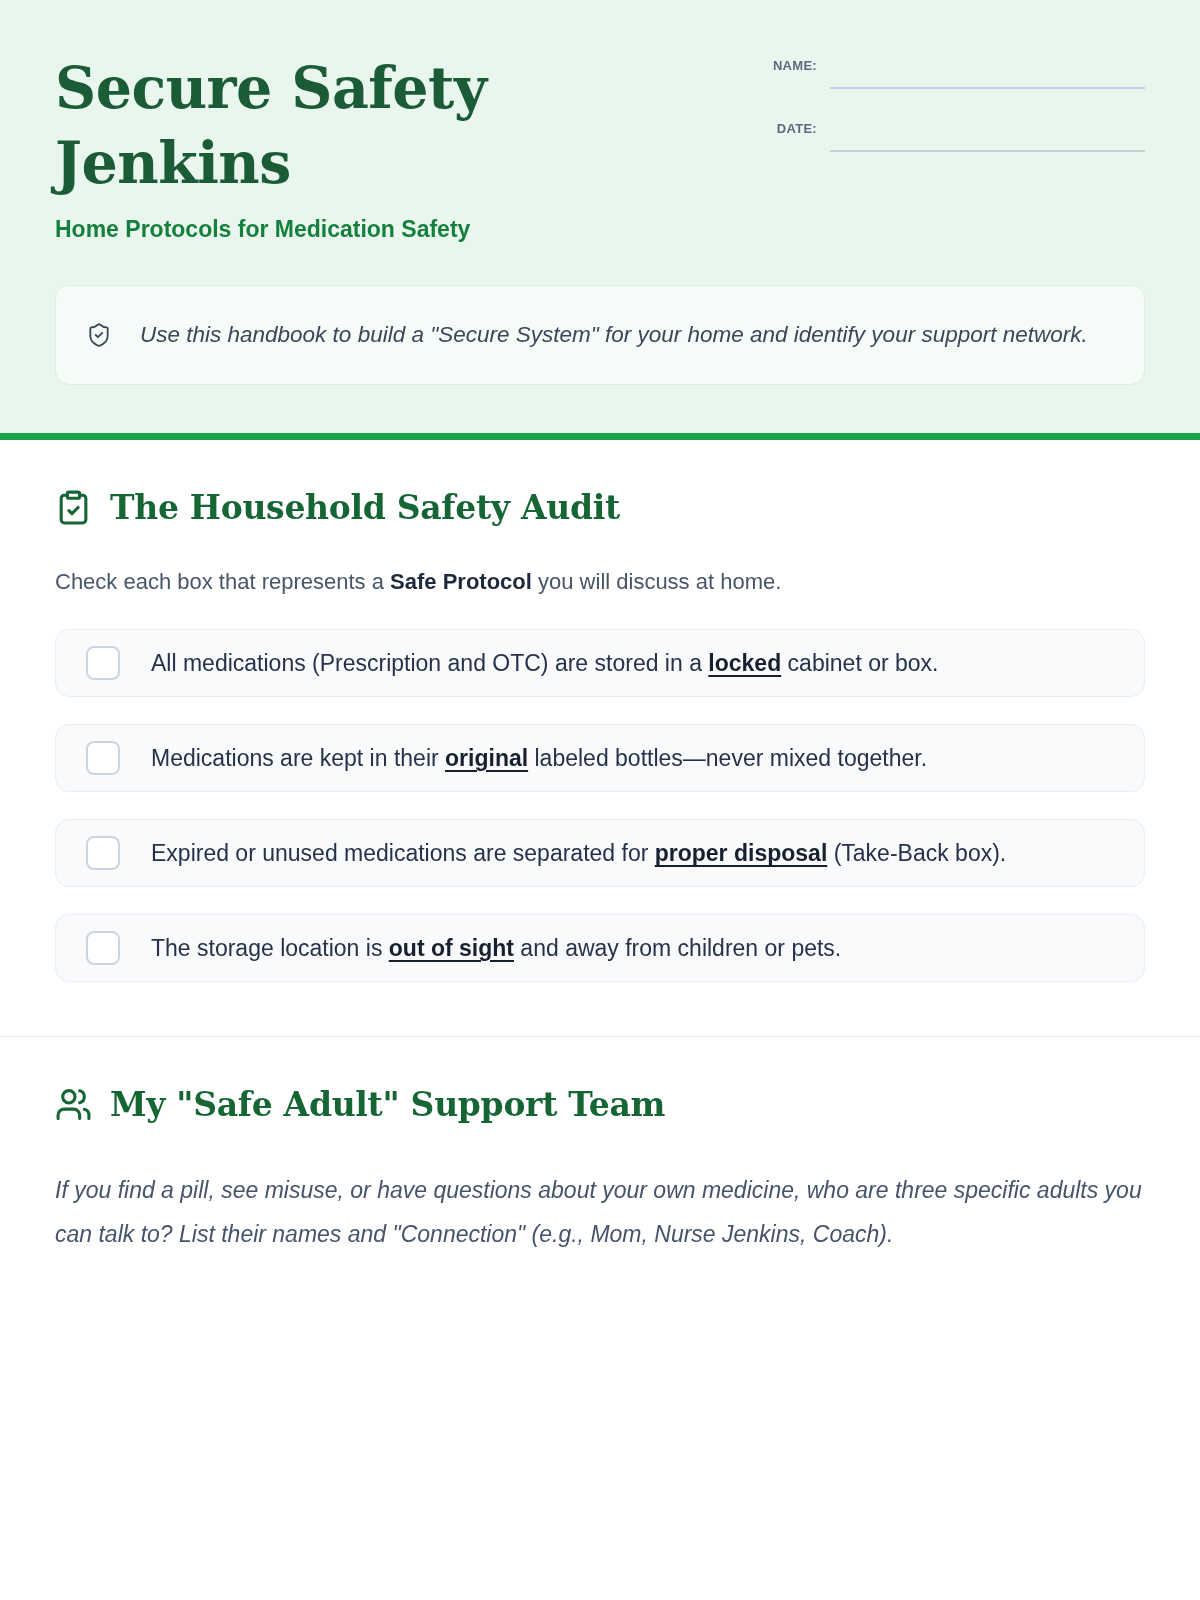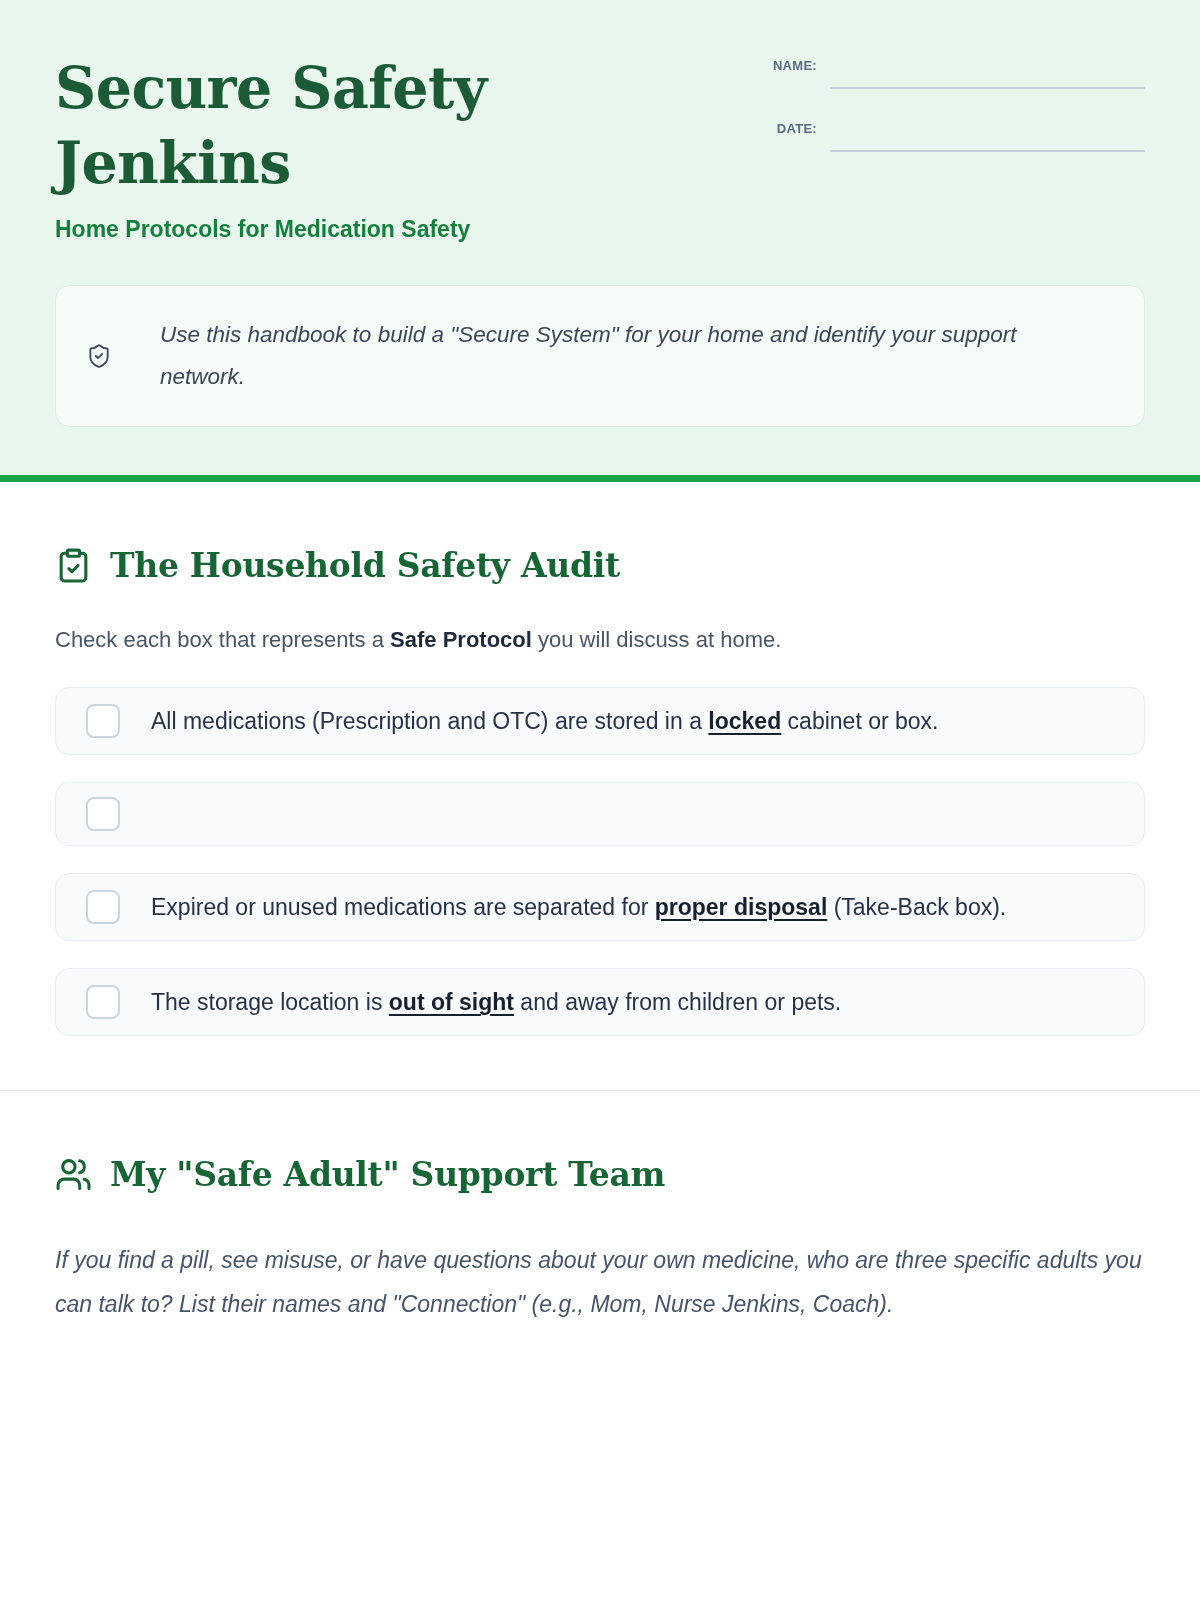--- a/index.html
+++ b/index.html
@@ -73,33 +73,32 @@
     gap: 28px;
   }
   .callout-icon { color: #3b4859; flex-shrink: 0; display: flex; }
   .callout-icon svg { width: 26px; height: 26px; }
   .callout-text {
     font-size: 22.5px;
     font-style: italic;
     color: #3b4759;
     line-height: 1.86;
     padding-right: 20px;
-    margin-left: 20px;
   }
 
   .green-bar { height: 7px; background: #16a34a; }
 
   
   .main-pad { padding: 0 55px; }
 
   .section-heading {
     display: flex;
     align-items: center;
     gap: 18px;
-    margin-top: 64px;
+    margin-top: 48px;
   }
   .section-heading svg { width: 37px; height: 37px; color: #166534; flex-shrink: 0; }
   .section-title {
     font-family: "DejaVu Serif", serif;
     font-weight: 600;
     font-size: 33px;
     color: #166534;
     margin: 0;
     letter-spacing: -0.3px;
   }
@@ -216,20 +215,21 @@
 
     <div class="checklist">
 
       <div class="check-card">
         <span class="checkbox" role="checkbox" aria-checked="false"></span>
         <span class="check-text"><span>All medications (Prescription and OTC) are stored in a </span><span class="em">locked</span><span> cabinet or box.</span></span>
       </div>
 
       <div class="check-card">
         <span class="checkbox" role="checkbox" aria-checked="false"></span>
+        <span class="check-text"><span>Medications are kept in their </span><span class="em">original</span><span> labeled bottles—never mixed together.</span></span>
       </div>
 
       <div class="check-card">
         <span class="checkbox" role="checkbox" aria-checked="false"></span>
         <span class="check-text"><span>Expired or unused medications are separated for </span><span class="em">proper disposal</span><span> (Take-Back box).</span></span>
       </div>
 
       <div class="check-card">
         <span class="checkbox" role="checkbox" aria-checked="false"></span>
         <span class="check-text"><span>The storage location is </span><span class="em">out of sight</span><span> and away from children or pets.</span></span>

